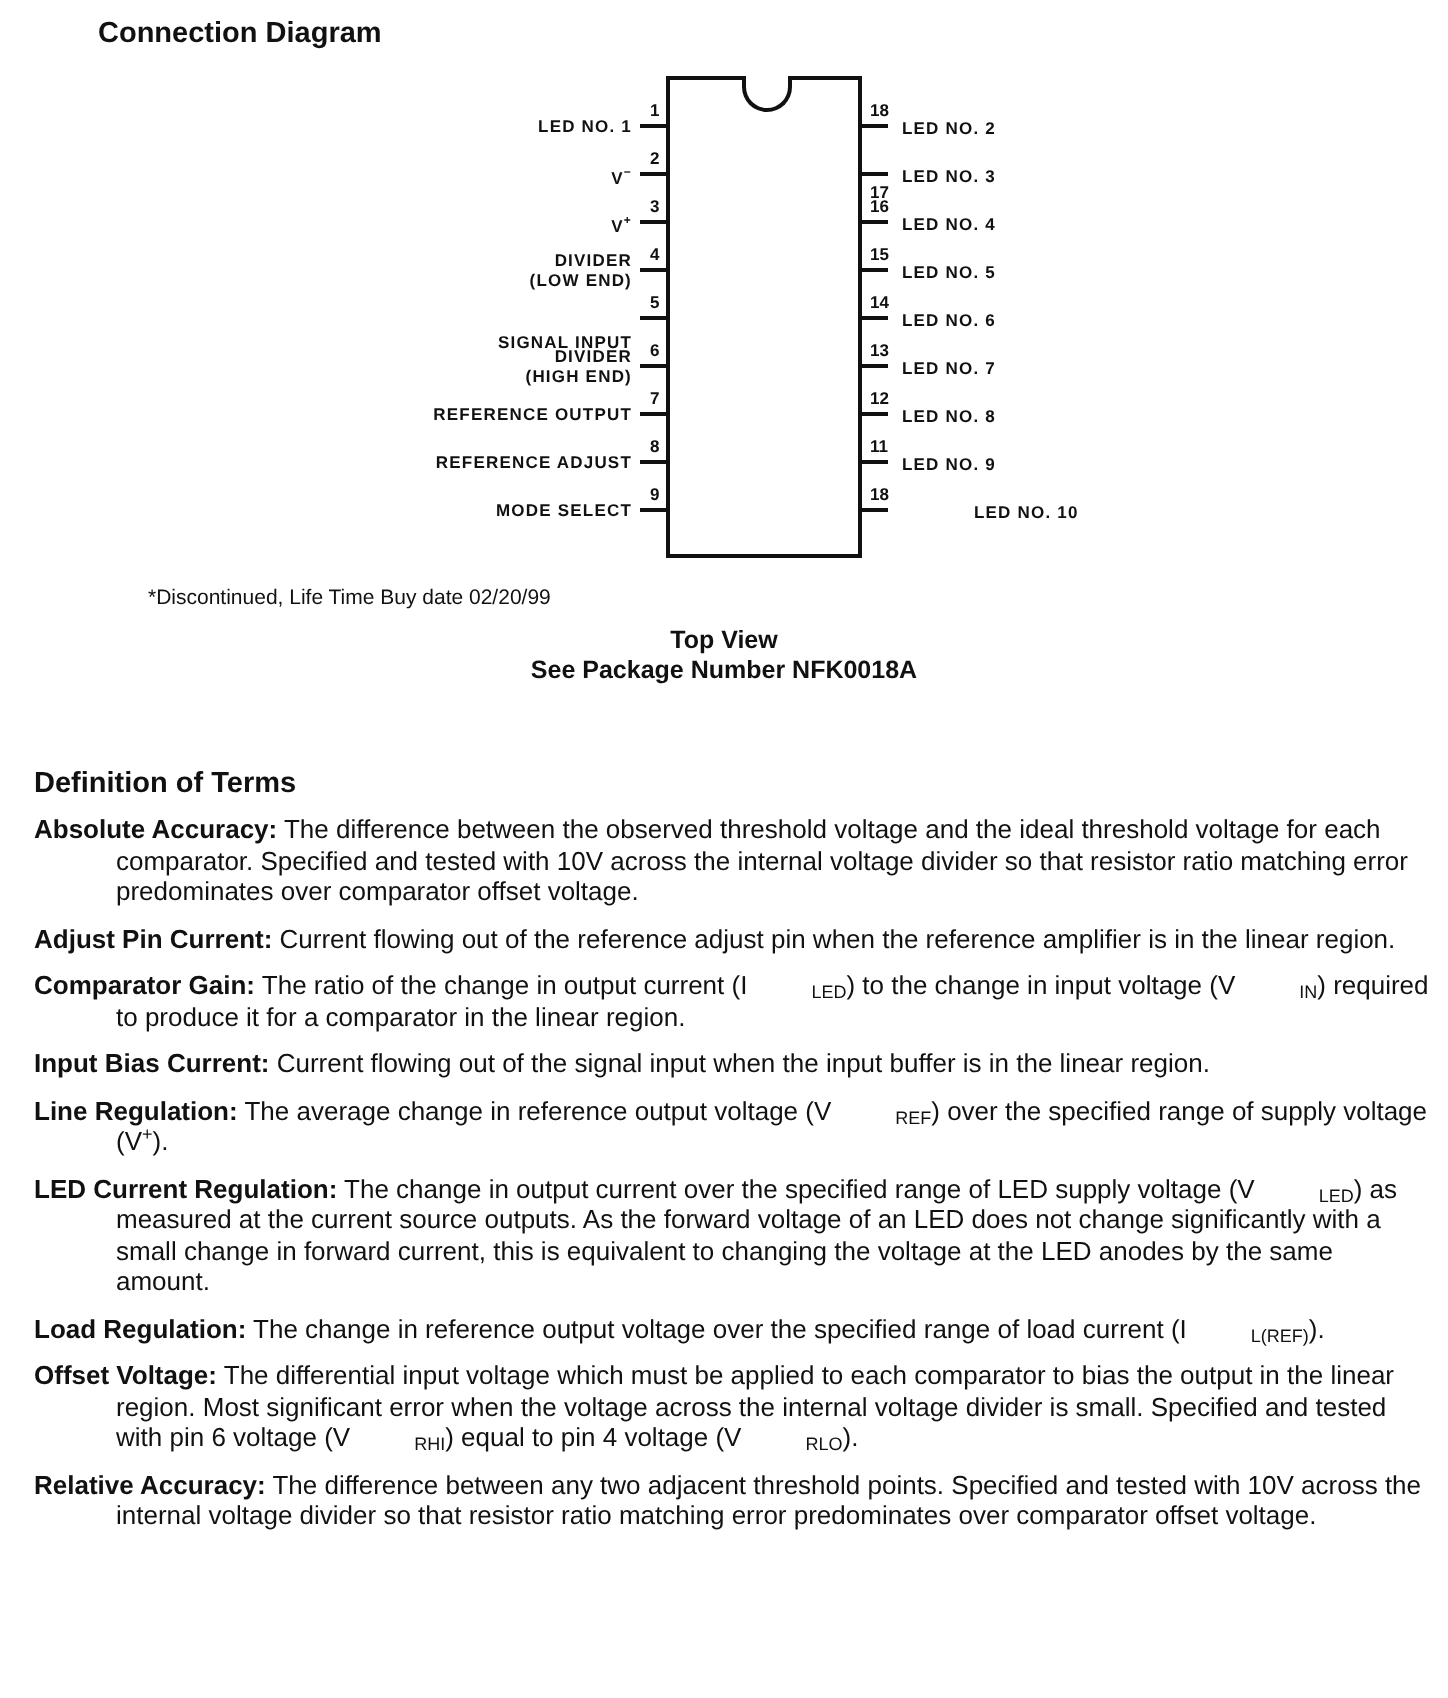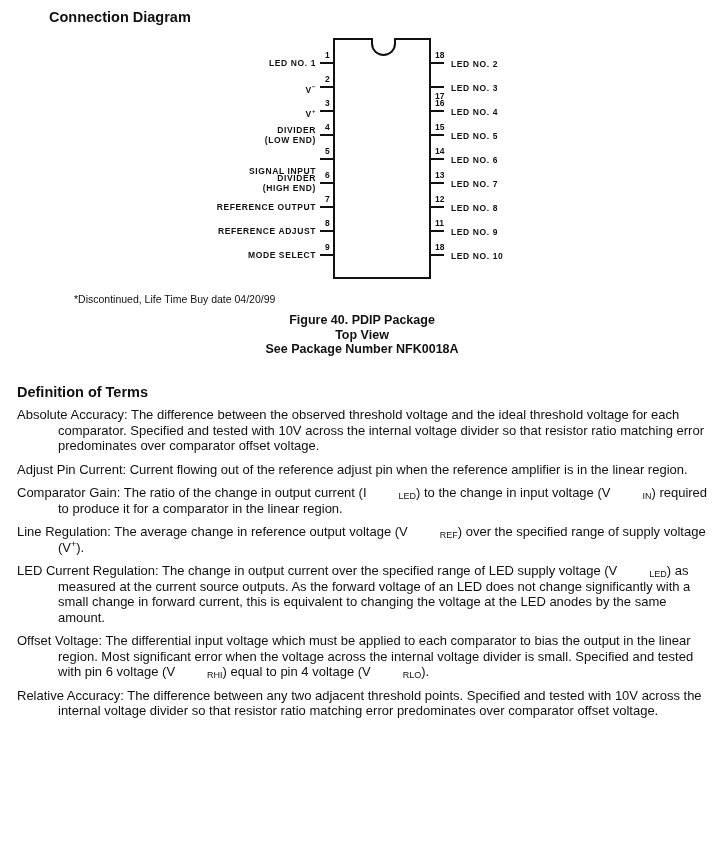--- a/index.html
+++ b/index.html
@@ -51,21 +51,21 @@
     font-weight: bold; font-size: 12.5px; line-height: 14.5px; color: #111;
   }
   .caption div { padding-left: 0; }
 
   
   .defs { position: absolute; left: 17px; top: 407px; width: 700px; }
   .def {
     font-size: 13px; line-height: 15.5px; margin: 0 0 8px 0;
     padding-left: 41px; text-indent: -41px; color: #111;
   }
-  .def .term { font-weight: normal; }
+  .def .term { font-weight: bold; }
   .def sub { font-size: 9px; vertical-align: -2px; line-height: 0; padding-left: 32px; }
   .def sup { font-size: 9px; vertical-align: 5px; line-height: 0; }
 </style>
 </head>
 <body>
 
 <h2 id="conn-title" class="section-title">Connection Diagram</h2>
 
 <div class="diagram">
   <div class="chip">
@@ -120,35 +120,36 @@
       <div class="pin-num right" style="top: 171px;">13</div>
       <div class="pin-label right" style="top: 179px;"><span>LED NO. 7</span></div>
       <div class="pin-line right" style="top: 206px;"></div>
       <div class="pin-num right" style="top: 195px;">12</div>
       <div class="pin-label right" style="top: 203px;"><span>LED NO. 8</span></div>
       <div class="pin-line right" style="top: 230px;"></div>
       <div class="pin-num right" style="top: 219px;">11</div>
       <div class="pin-label right" style="top: 227px;"><span>LED NO. 9</span></div>
       <div class="pin-line right" style="top: 254px;"></div>
       <div class="pin-num right" style="top: 243px;">18</div>
-      <div class="pin-label right" style="top: 251px;"><span>LED NO. 10</span></div>
+      <div class="pin-label right" style="top: 251px; margin-left: 36px;"><span>LED NO. 10</span></div>
     </div>
 </div>
 
-<div class="footnote">*Discontinued, Life Time Buy date 04/20/99</div>
+<div class="footnote">*Discontinued, Life Time Buy date 02/20/99</div>
 
 <div class="caption">
-  <div>Figure 40.  PDIP Package</div>
   <div>Top View</div>
   <div>See Package Number NFK0018A</div>
 </div>
 
 <h2 id="terms-title" class="section-title">Definition of Terms</h2>
 
 <div class="defs" id="defs">
     <p class="def"><span class="term">Absolute Accuracy:</span> The difference between the observed threshold voltage and the ideal threshold voltage for each comparator. Specified and tested with 10V across the internal voltage divider so that resistor ratio matching error predominates over comparator offset voltage.</p>
     <p class="def"><span class="term">Adjust Pin Current:</span> Current flowing out of the reference adjust pin when the reference amplifier is in the linear region.</p>
     <p class="def"><span class="term">Comparator Gain:</span> The ratio of the change in output current (I<sub>LED</sub>) to the change in input voltage (V<sub>IN</sub>) required to produce it for a comparator in the linear region.</p>
+    <p class="def"><span class="term">Input Bias Current:</span> Current flowing out of the signal input when the input buffer is in the linear region.</p>
     <p class="def"><span class="term">Line Regulation:</span> The average change in reference output voltage (V<sub>REF</sub>) over the specified range of supply voltage (V<sup>+</sup>).</p>
     <p class="def"><span class="term">LED Current Regulation:</span> The change in output current over the specified range of LED supply voltage (V<sub>LED</sub>) as measured at the current source outputs. As the forward voltage of an LED does not change significantly with a small change in forward current, this is equivalent to changing the voltage at the LED anodes by the same amount.</p>
+    <p class="def"><span class="term">Load Regulation:</span> The change in reference output voltage over the specified range of load current (I<sub>L(REF)</sub>).</p>
     <p class="def"><span class="term">Offset Voltage:</span> The differential input voltage which must be applied to each comparator to bias the output in the linear region. Most significant error when the voltage across the internal voltage divider is small. Specified and tested with pin 6 voltage (V<sub>RHI</sub>) equal to pin 4 voltage (V<sub>RLO</sub>).</p>
     <p class="def"><span class="term">Relative Accuracy:</span> The difference between any two adjacent threshold points. Specified and tested with 10V across the internal voltage divider so that resistor ratio matching error predominates over comparator offset voltage.</p>
   </div>
 
 </body></html>

